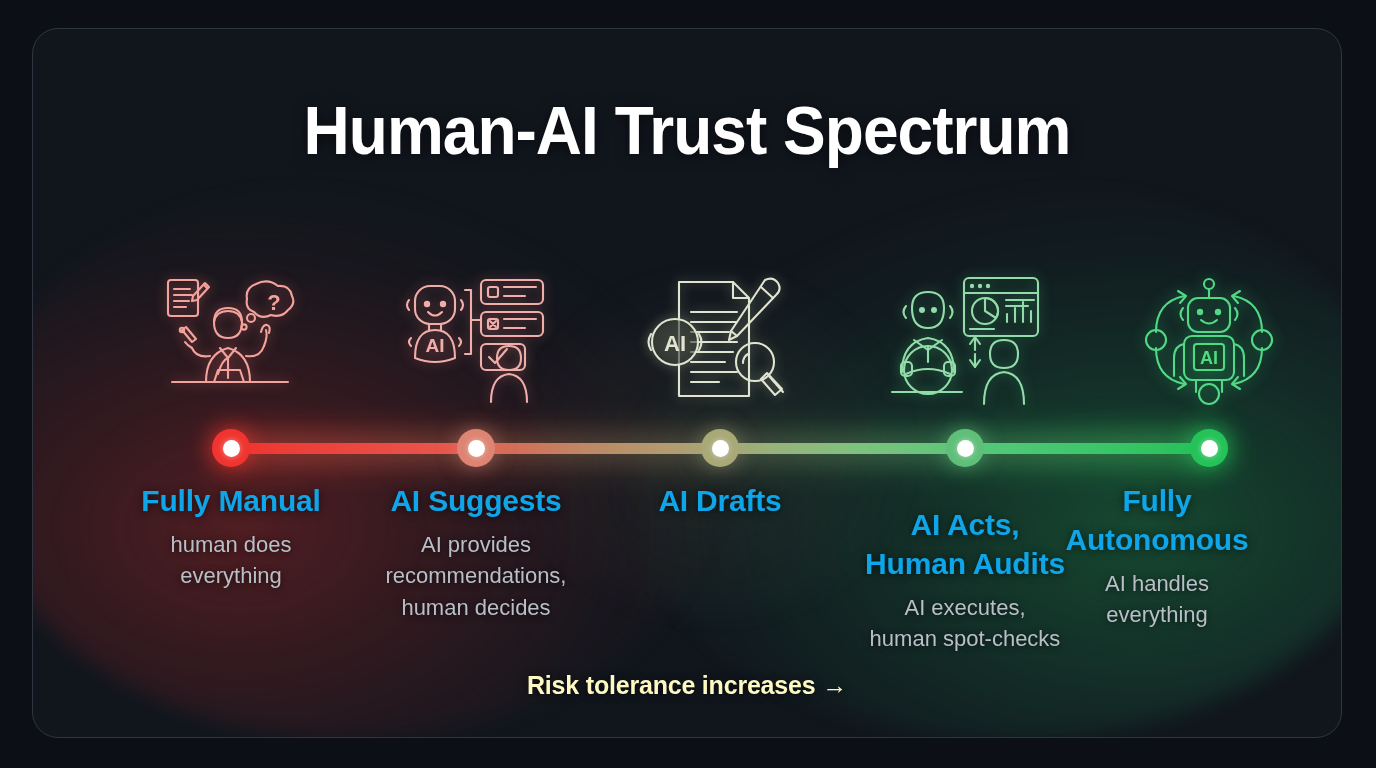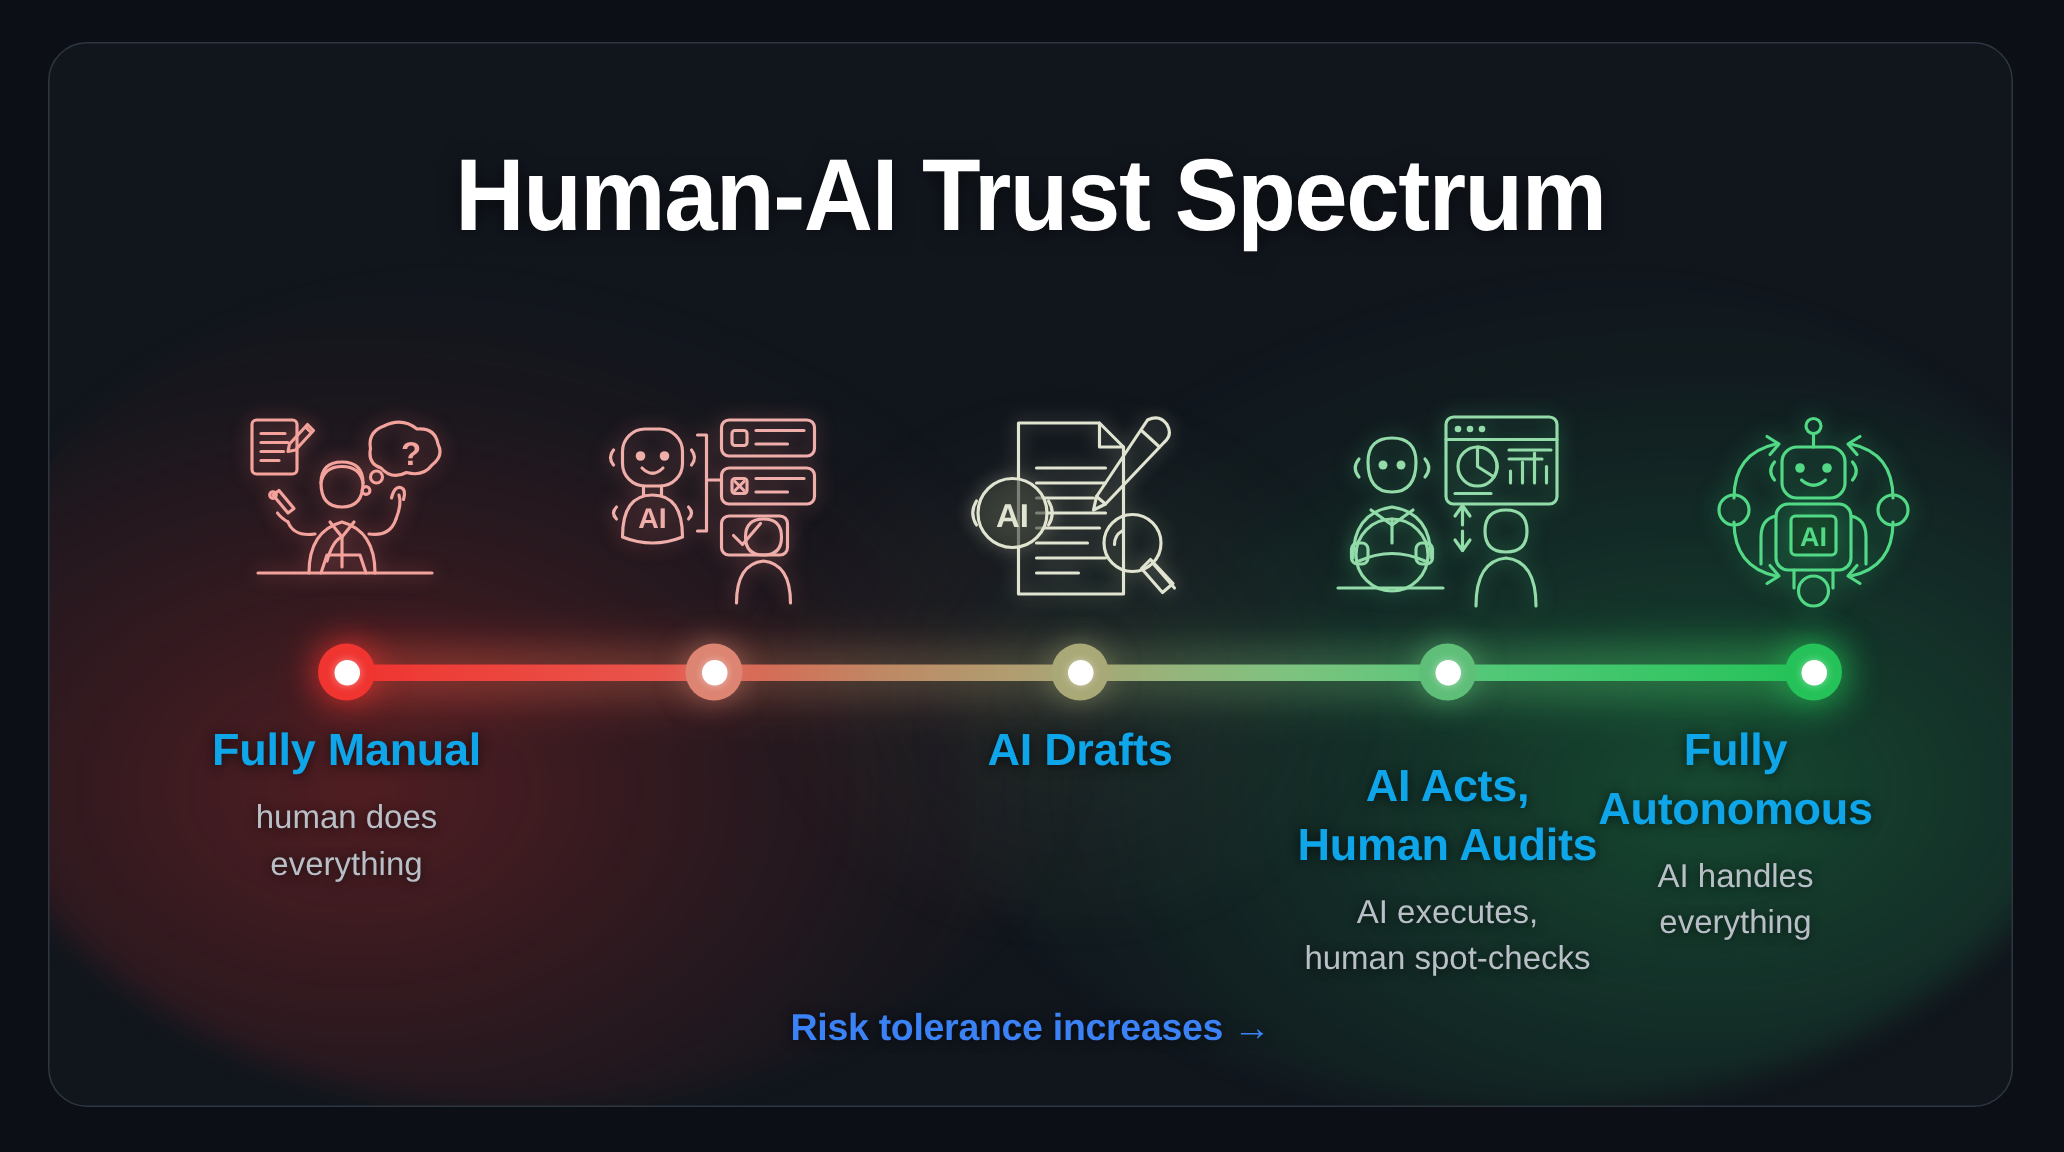--- a/index.html
+++ b/index.html
@@ -202,21 +202,21 @@
   }
 
   .footer {
     position: absolute;
     top: 642px;
     left: 0;
     width: 100%;
     text-align: center;
     font-size: 25px;
     font-weight: bold;
-    color: #3b82f6;
+    color: #fef9c3;
     letter-spacing: -0.2px;
     text-shadow: 0 1px 8px rgba(0,0,0,0.6);
   }
 </style>
 </head>
 <body>
 
 <div class="stage">
   <div class="card">
 
@@ -460,20 +460,26 @@
       </div>
 
       <div class="labels-row">
 
         <div class="label-slot" style="left:198px;">
           <div class="label-title">Fully Manual</div>
           <div class="label-desc">human does
 everything</div>
         </div>
 
+        <div class="label-slot" style="left:443px;">
+          <div class="label-title">AI Suggests</div>
+          <div class="label-desc">AI provides
+recommendations,
+human decides</div>
+        </div>
 
         <div class="label-slot" style="left:687px;text-align:center;">
           <div class="label-title">AI Drafts</div>
         </div>
 
         <div class="label-slot" style="left:932px;margin-top:24px;">
           <div class="label-title">AI Acts,
 Human Audits</div>
           <div class="label-desc">AI executes,
 human spot-checks</div>

